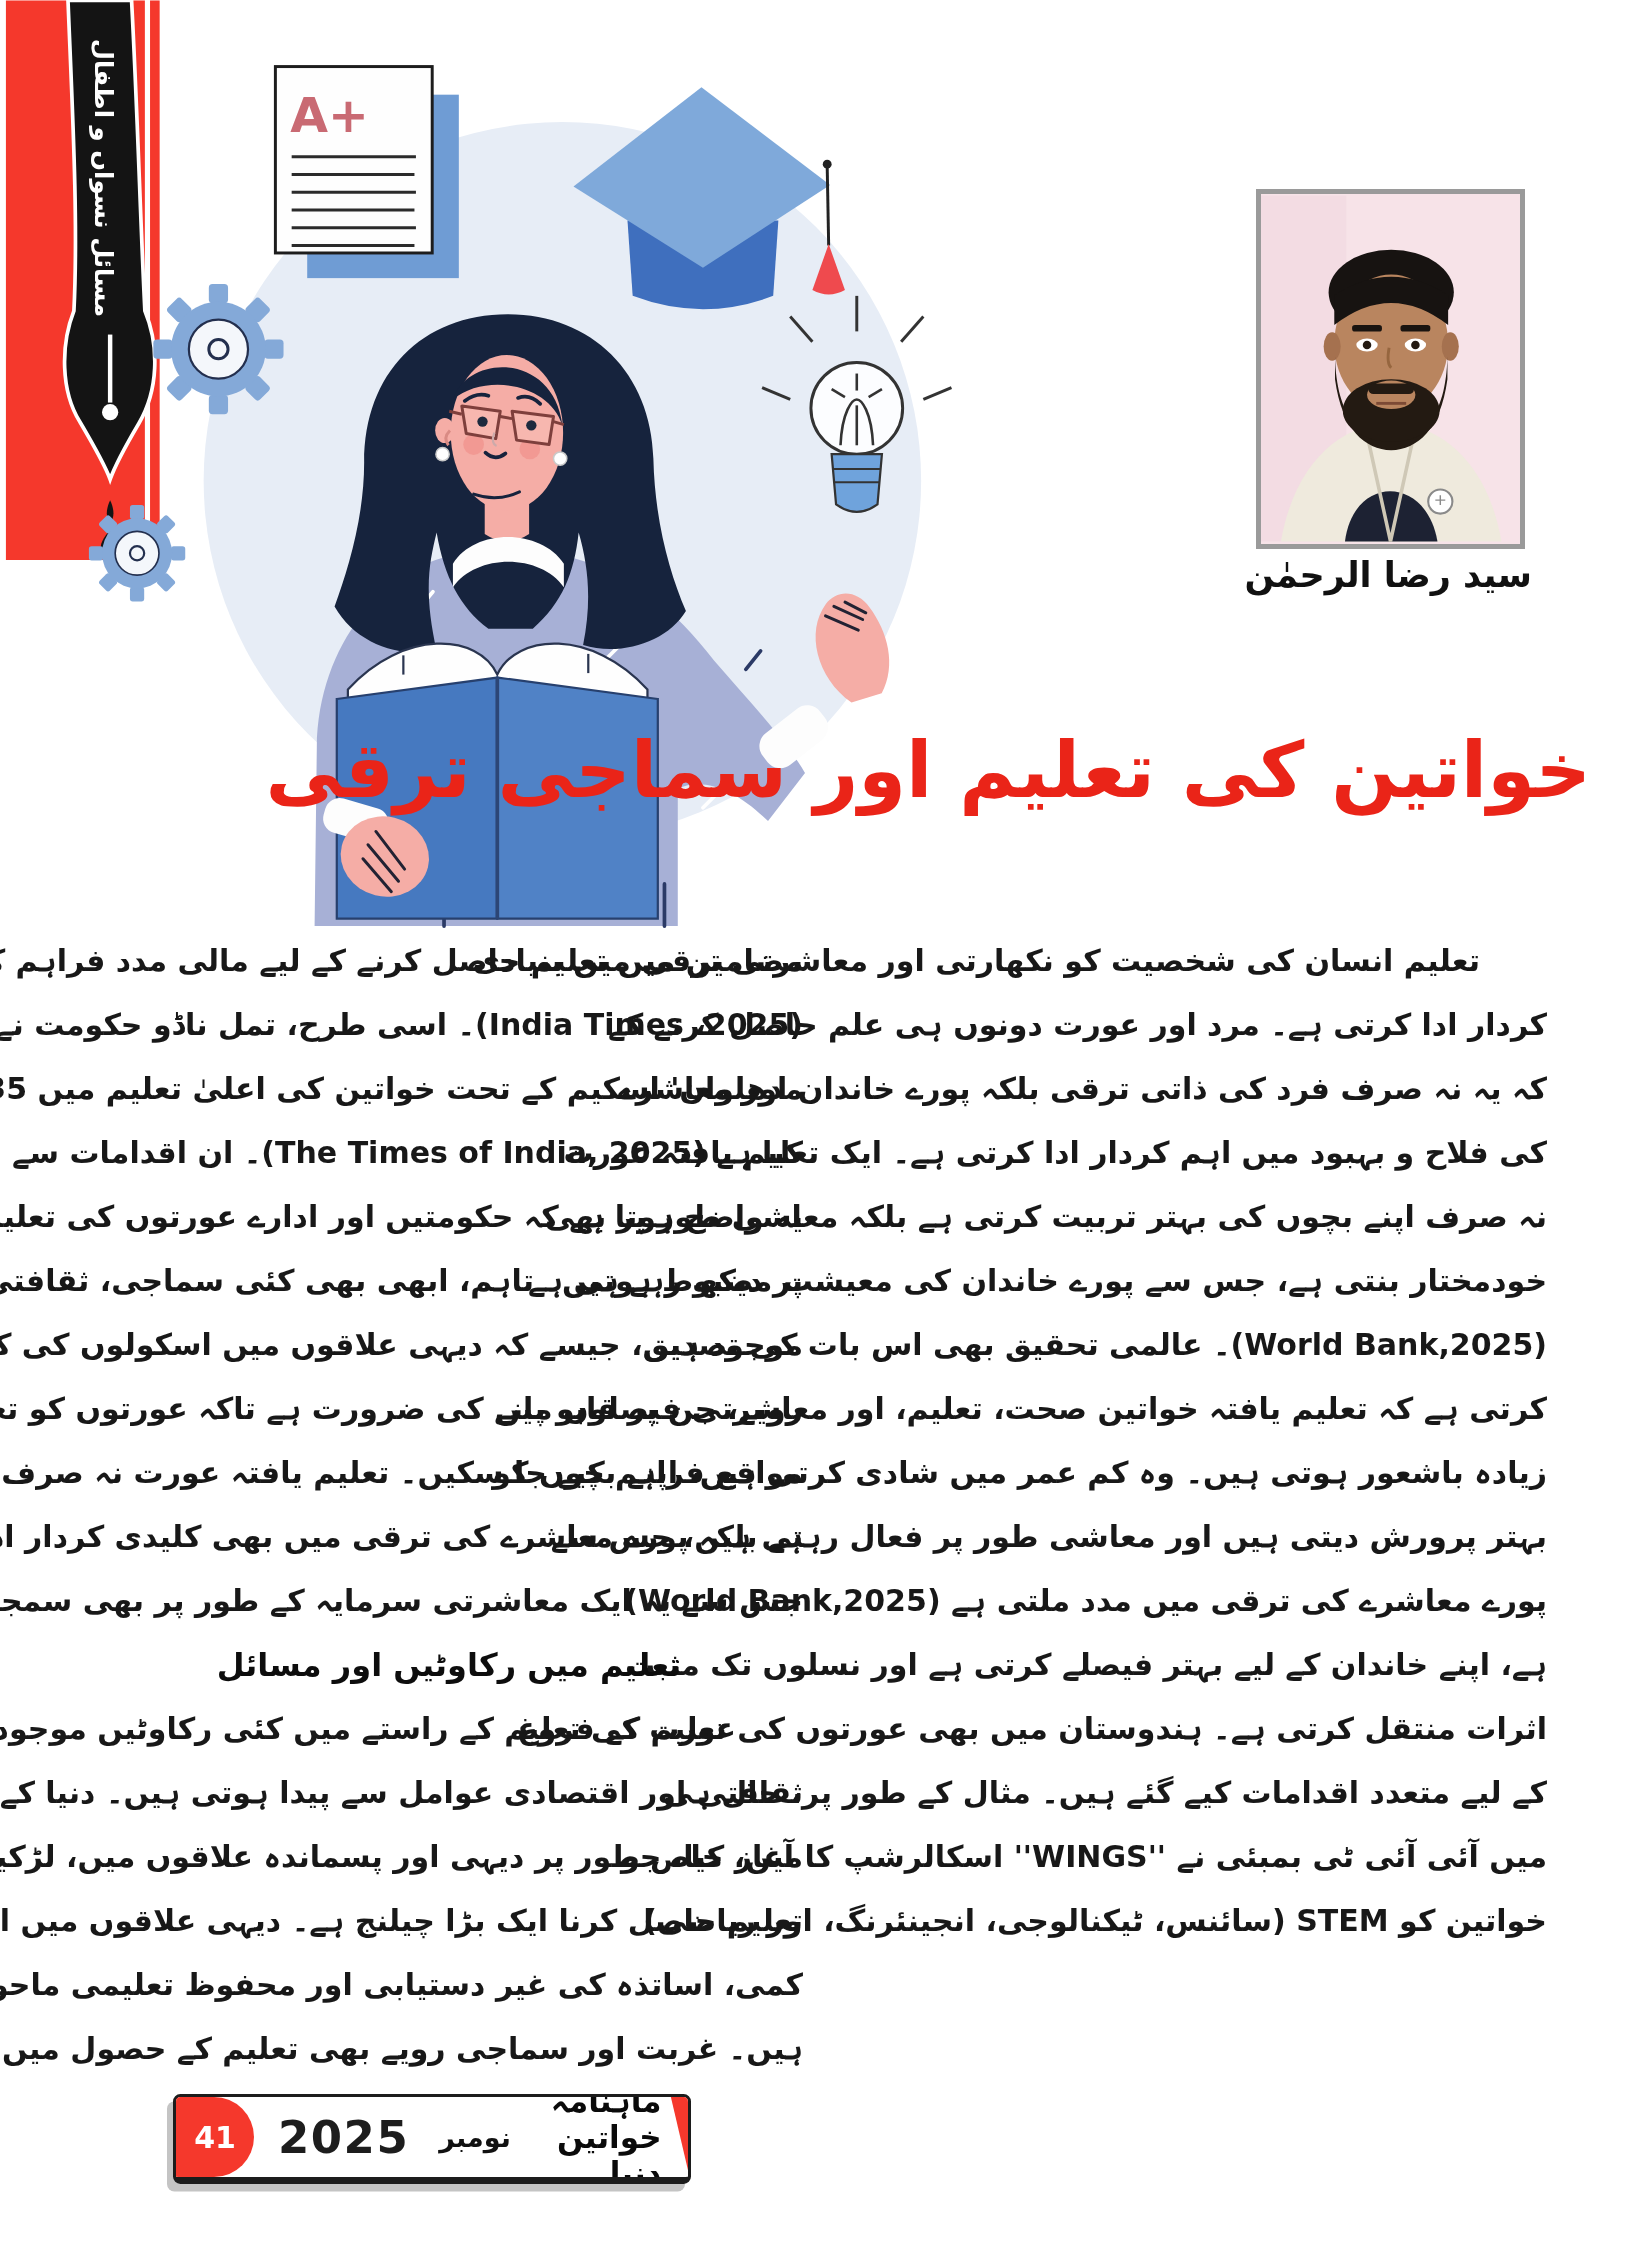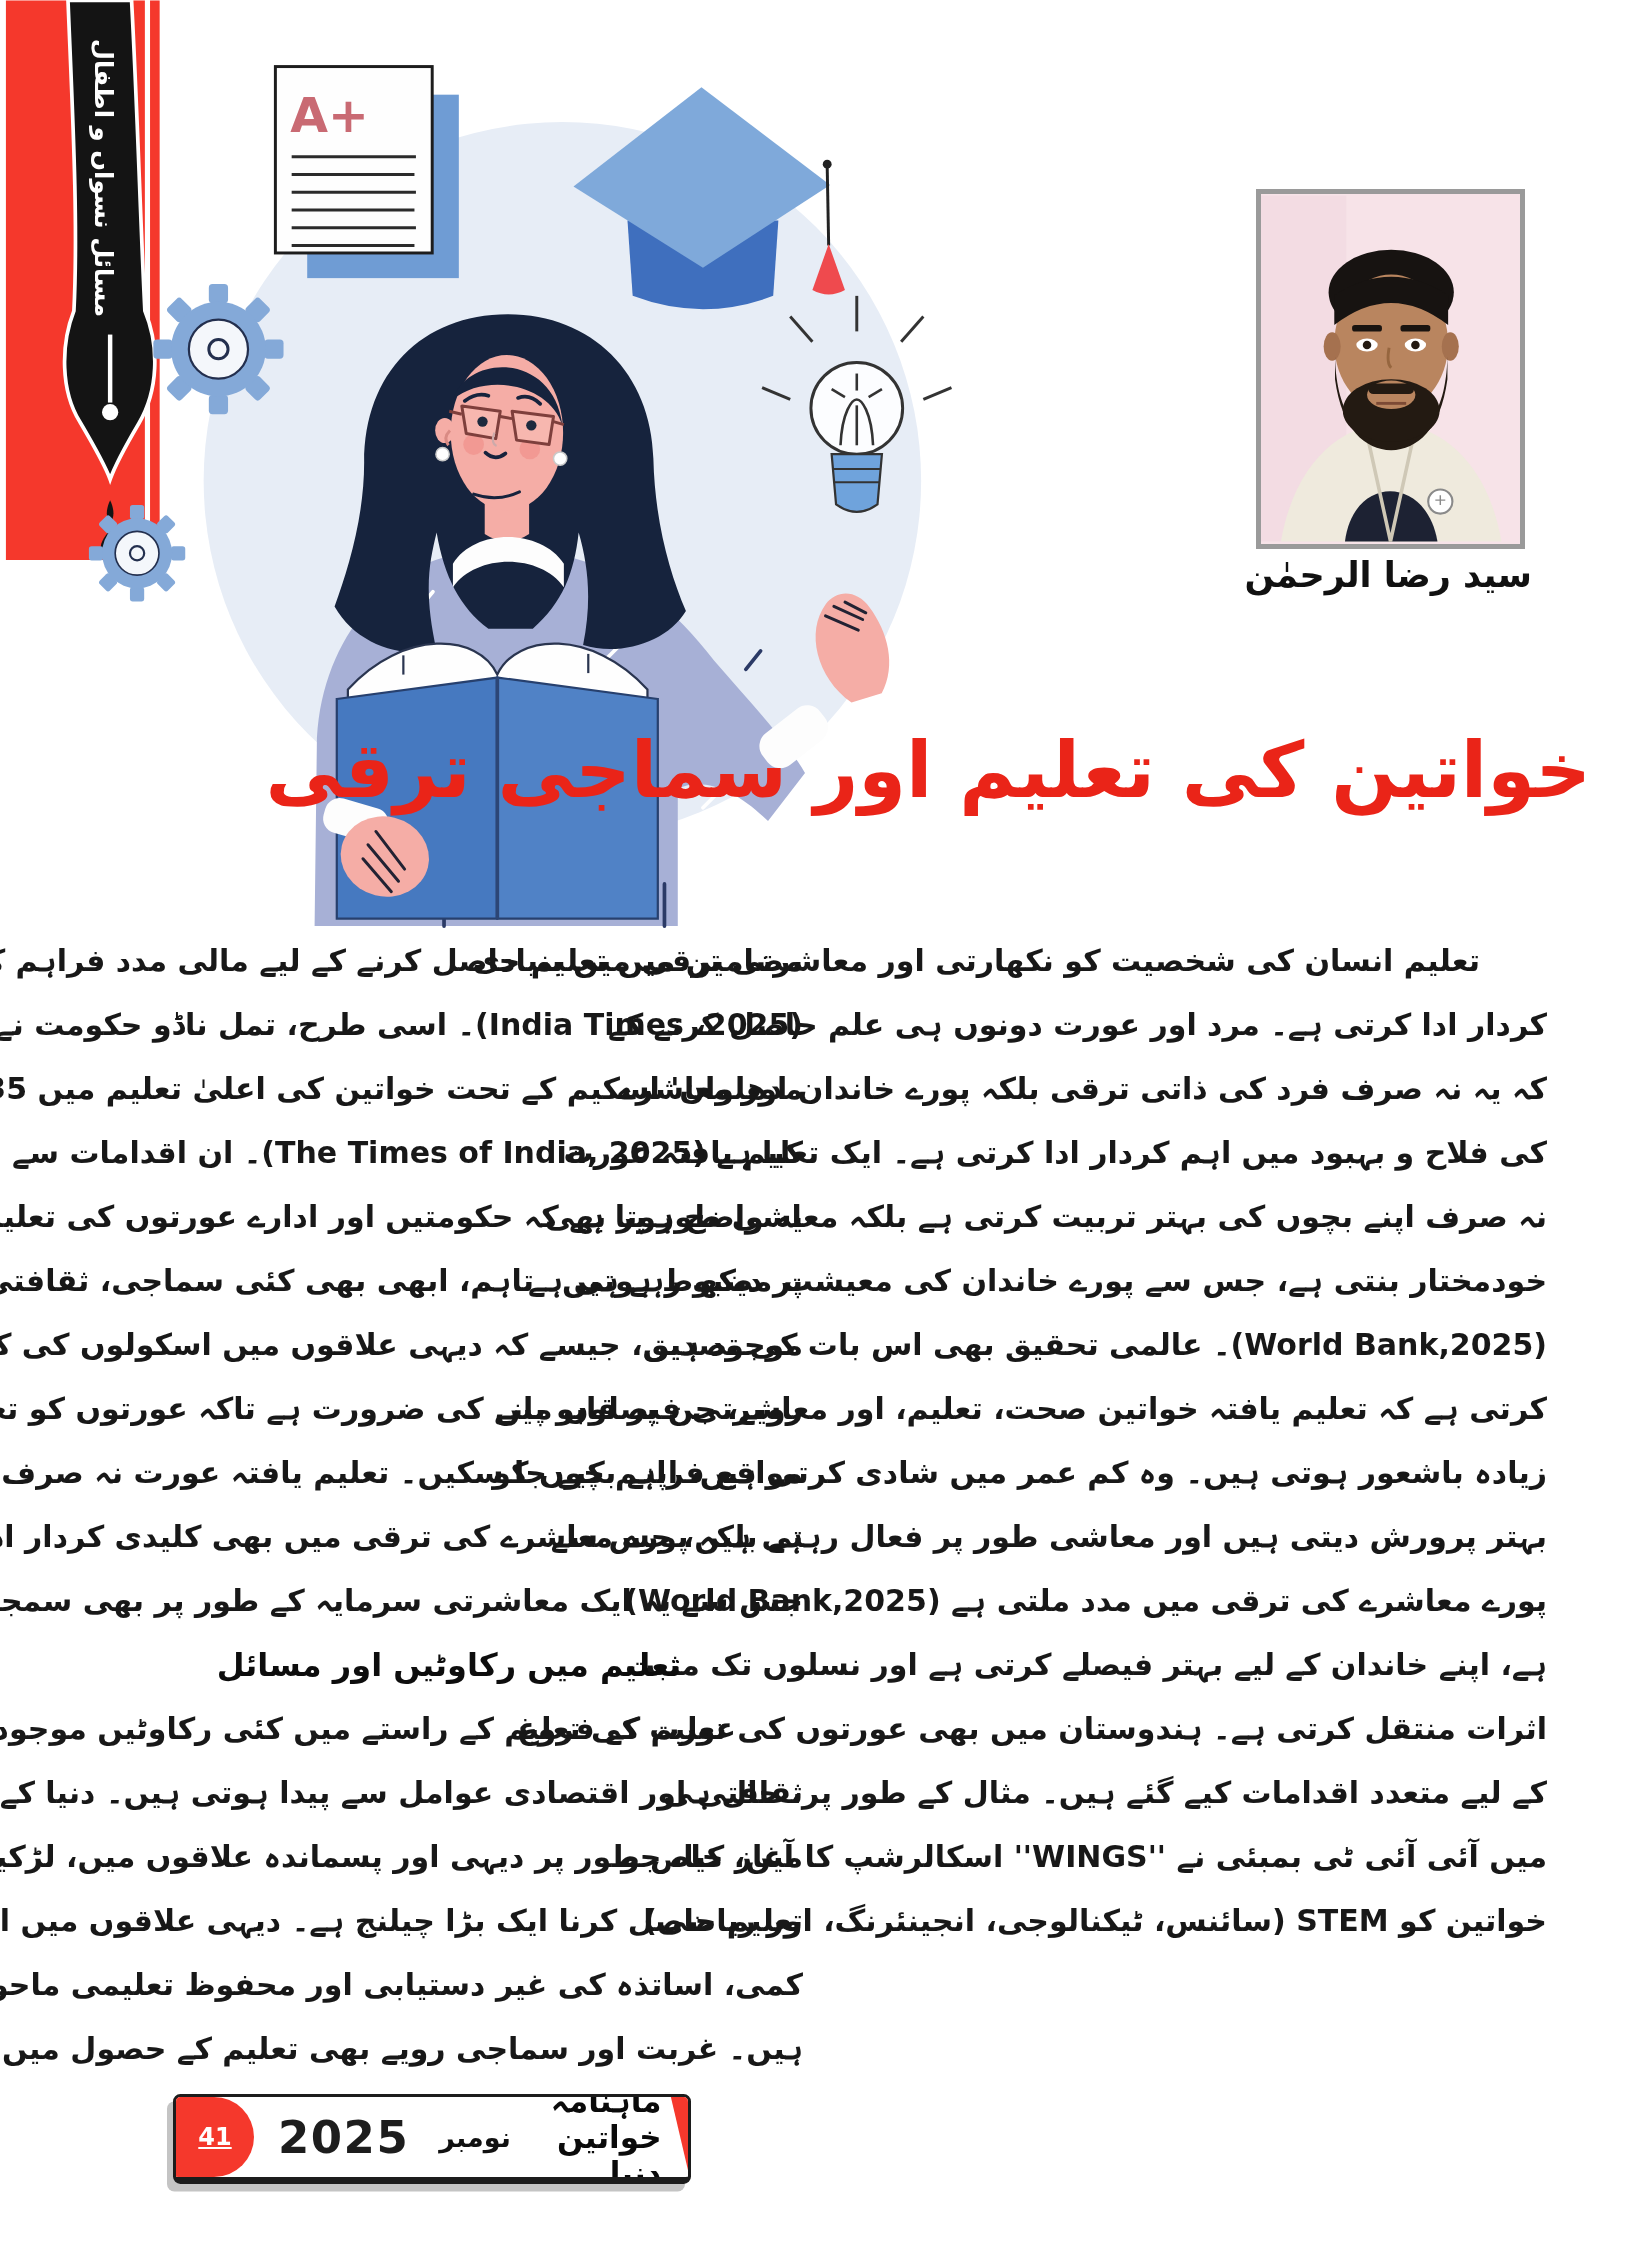--- a/index.html
+++ b/index.html
@@ -65,21 +65,21 @@
     display:flex;align-items:center;
     box-shadow:-6px 7.4px 0 #c4c4c4;
     overflow:hidden;
   }
   .page-number-tab{
     width:78px;height:100%;background:#f5382c;
     border-radius:0 40px 40px 0;
     display:flex;align-items:center;justify-content:center;
     flex:0 0 auto;
   }
-  .page-number-tab span{color:#fff;font-size:24px;font-weight:bold;text-decoration:underline;}
+  .page-number-tab span{color:#fff;font-size:30px;font-weight:bold;}
   .footer-year{margin-left:24px;font-size:45px;font-weight:bold;color:#1d1d1d;letter-spacing:1.5px;}
   .footer-month{margin-left:30px;font-size:27px;font-weight:bold;direction:rtl;color:#111;}
   .footer-magazine{margin-left:40px;font-size:31px;font-weight:bold;direction:rtl;color:#0a0a0a;}
   .footer-logo{
     margin-left:auto;width:117px;height:100%;background:#f5382c;
     clip-path:polygon(8% 0,100% 0,100% 100%,24% 100%);
     position:relative;flex:0 0 auto;
   }
 </style>
 </head>

